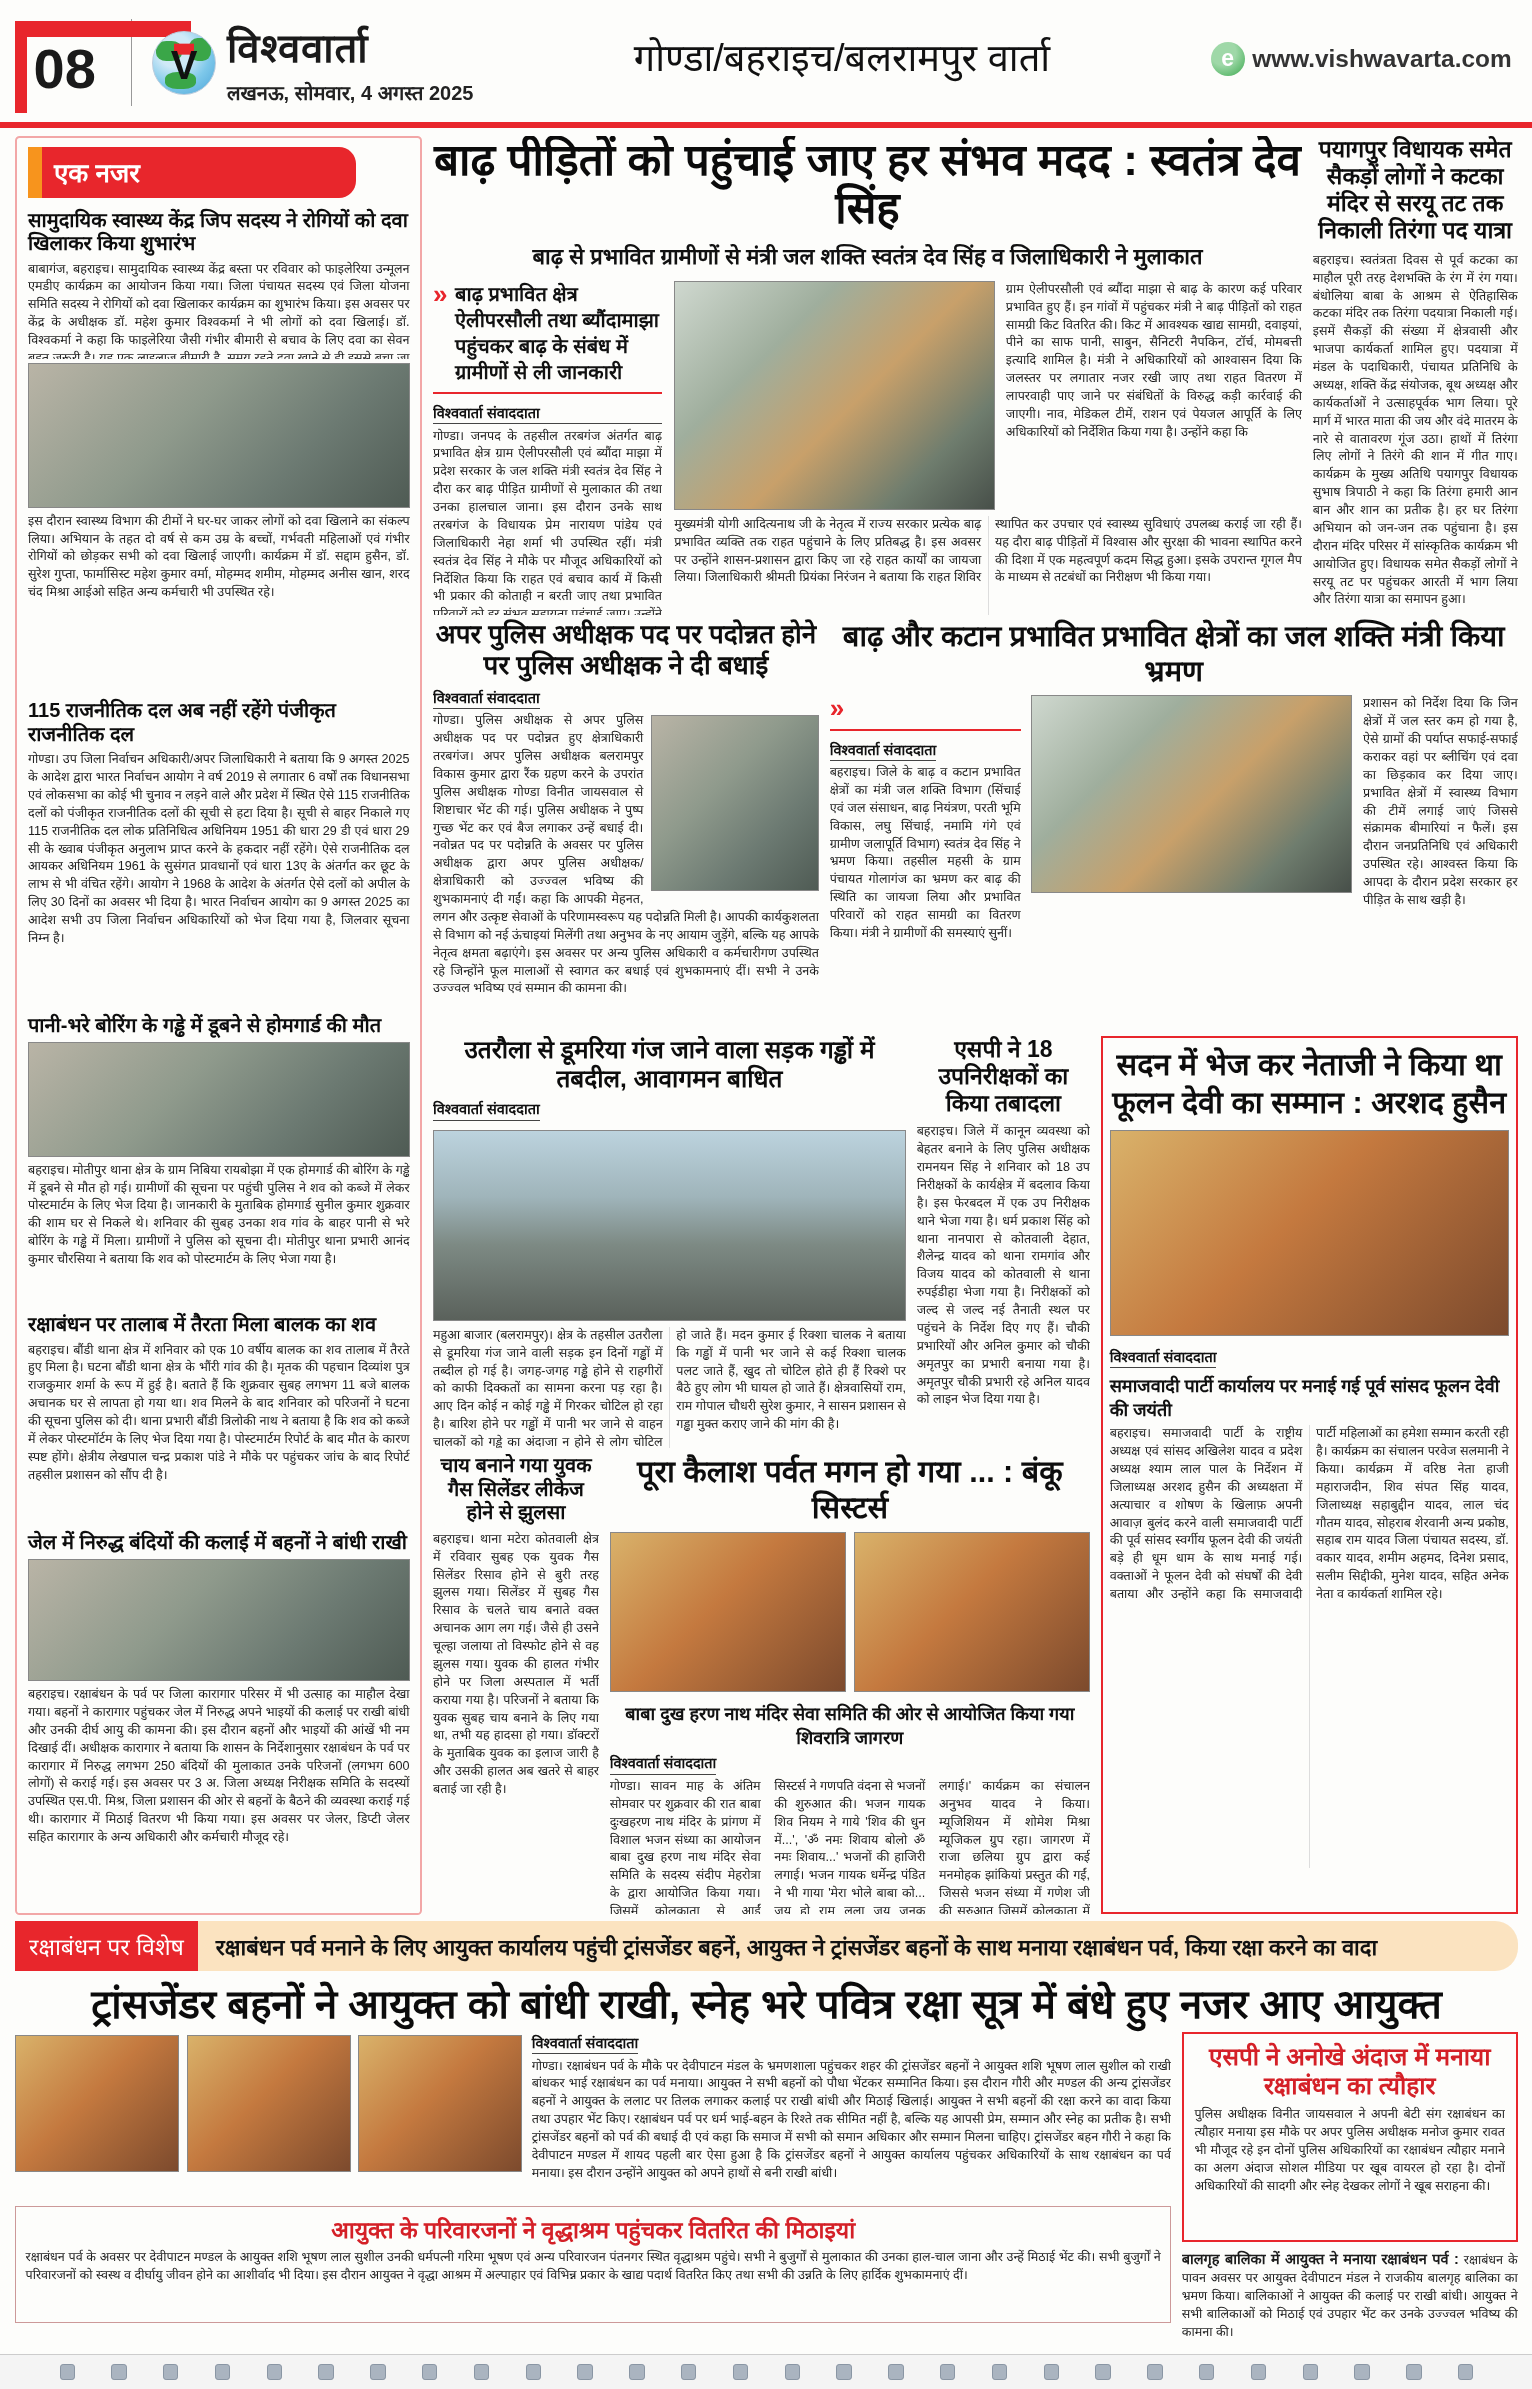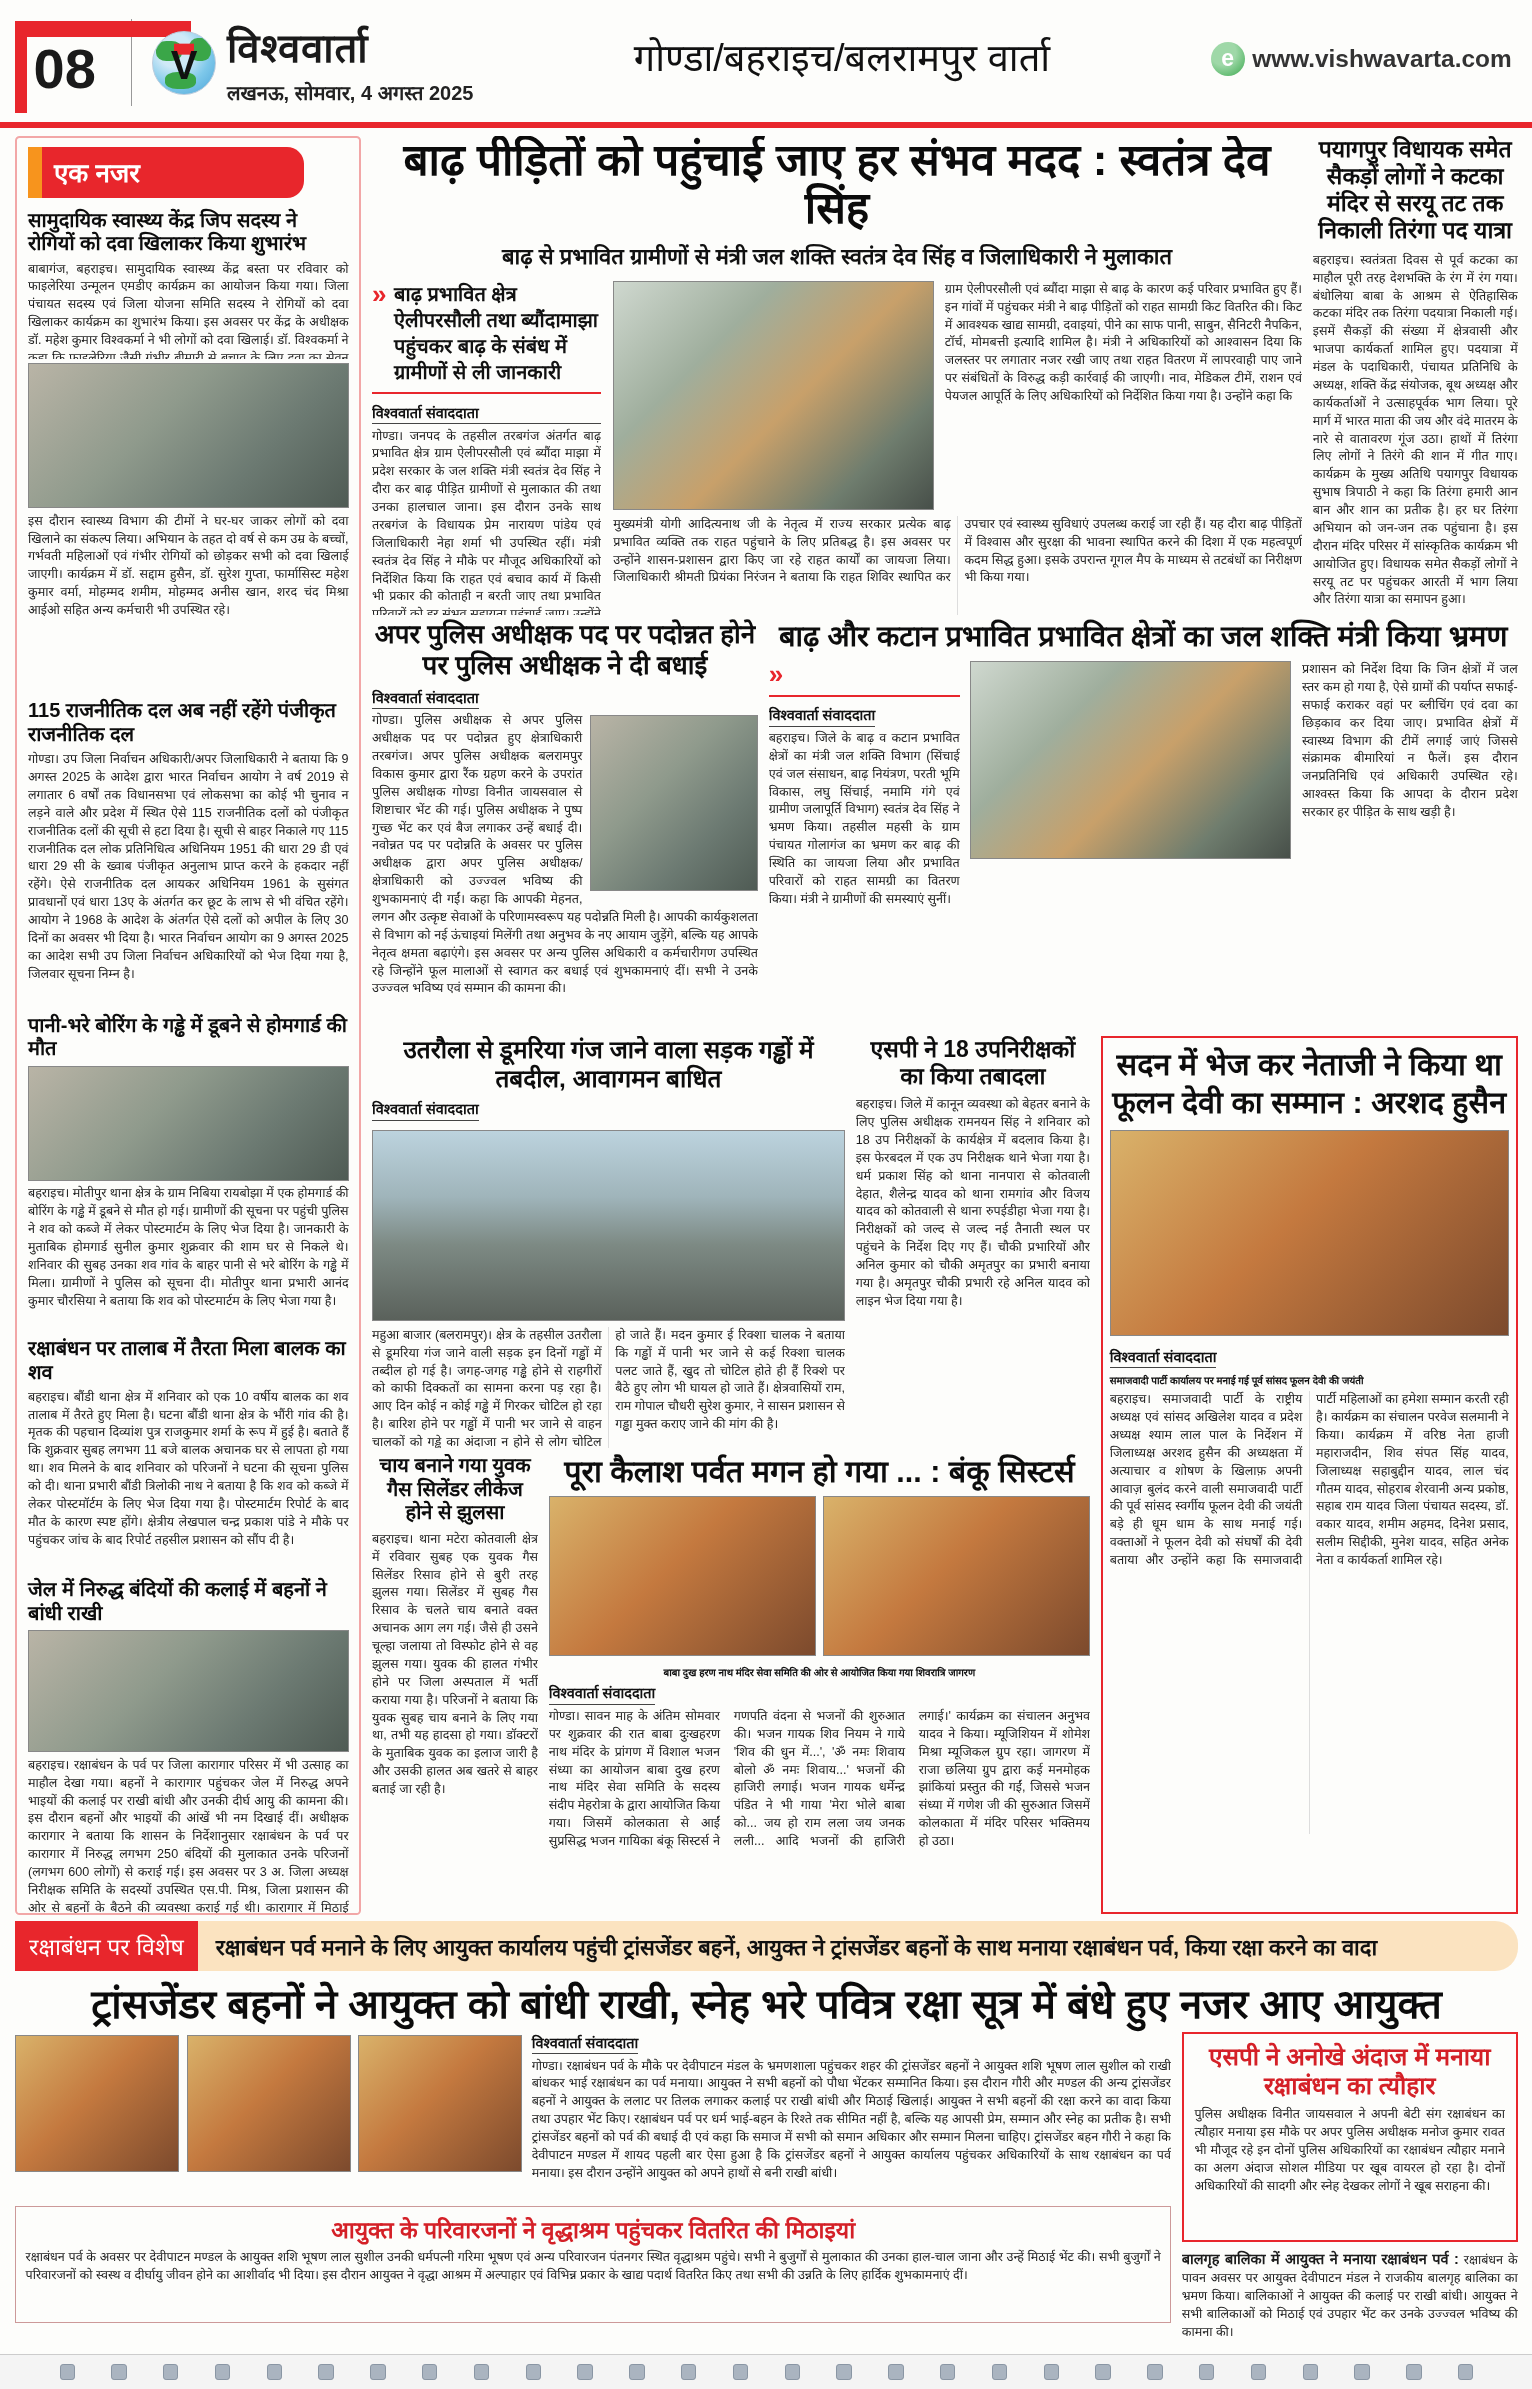--- a/index.html
+++ b/index.html
@@ -31,32 +31,32 @@
 
   
   .byline { font-weight:bold; font-size:14.5px; border-bottom:1.5px solid #444; display:inline-block; padding-bottom:1.5px; margin-bottom:3.1px; color:#111; }
   .body-txt { font-size:12.6px; line-height:1.42; text-align:justify; color:#1c1c1c; }
   .cols2 { column-count:2; column-gap:13.7px; column-rule:0.8px solid #ddd; }
   .cols3 { column-count:3; column-gap:13.7px; }
   .photo { background:linear-gradient(135deg,#b9b4a6 0%,#8f9a8c 40%,#6c7a72 70%,#4f5b54 100%); border:0.8px solid #888; position:relative; overflow:hidden; }
   .photo.warm { background:linear-gradient(135deg,#d9b26a 0%,#c4793f 45%,#7c4a2d 100%); }
   .photo.road { background:linear-gradient(180deg,#bcd3de 0%,#9fb4ba 35%,#7d8a84 60%,#5a615b 100%); }
   .photo.crowd { background:linear-gradient(135deg,#cfd8cf 0%,#9fae9d 30%,#c8a06a 55%,#6f7d6e 80%,#474f49 100%); }
-  .caption { font-size:10px; font-weight:bold; text-align:center; color:#111; padding:3.1px 1.5px; }
+  .caption { font-size:18px; font-weight:bold; text-align:center; color:#111; padding:3.1px 1.5px; }
   .bullet-lead { display:flex; gap:7.6px; font-size:20px; font-weight:bold; color:#111; line-height:1.3; }
   .bullet-lead .chev { color:#e8262c; font-size:26px; line-height:1; }
   .sep-red { border-bottom:2.3px solid #e8262c; margin:7.6px 0; }
   .hl { font-weight:bold; color:#0d0d0d; line-height:1.18; }
   .clip { overflow:hidden; }
 
   
   .content { display:flex; gap:10.7px; padding:0 15.3px; height:1779px; }
 
   
-  .leftbox { width:346px; border:2.3px solid #f2a7a7; border-radius:4.6px; padding:9.2px 10.7px; overflow:hidden; flex-shrink:0; }
+  .leftbox { width:407px; border:2.3px solid #f2a7a7; border-radius:4.6px; padding:9.2px 10.7px; overflow:hidden; flex-shrink:0; }
   .eknazar { position:relative; background:#e8262c; border-radius:0 17px 17px 0; width:86%; padding:7.6px 7.6px 7.6px 26px; margin-bottom:10.7px; }
   .eknazar::before { content:""; position:absolute; left:0; top:0; bottom:0; width:13.7px; background:#f7941d; }
   .eknazar span { color:#fff; font-size:26px; font-weight:bold; }
   .ln-art { margin-bottom:10.7px; }
   .ln-art .hl { font-size:20px; margin-bottom:4.6px; }
   .ln-photo { width:100%; height:145px; margin:4.6px 0; }
 
   .main { flex:1; display:flex; flex-direction:column; }
 
   

